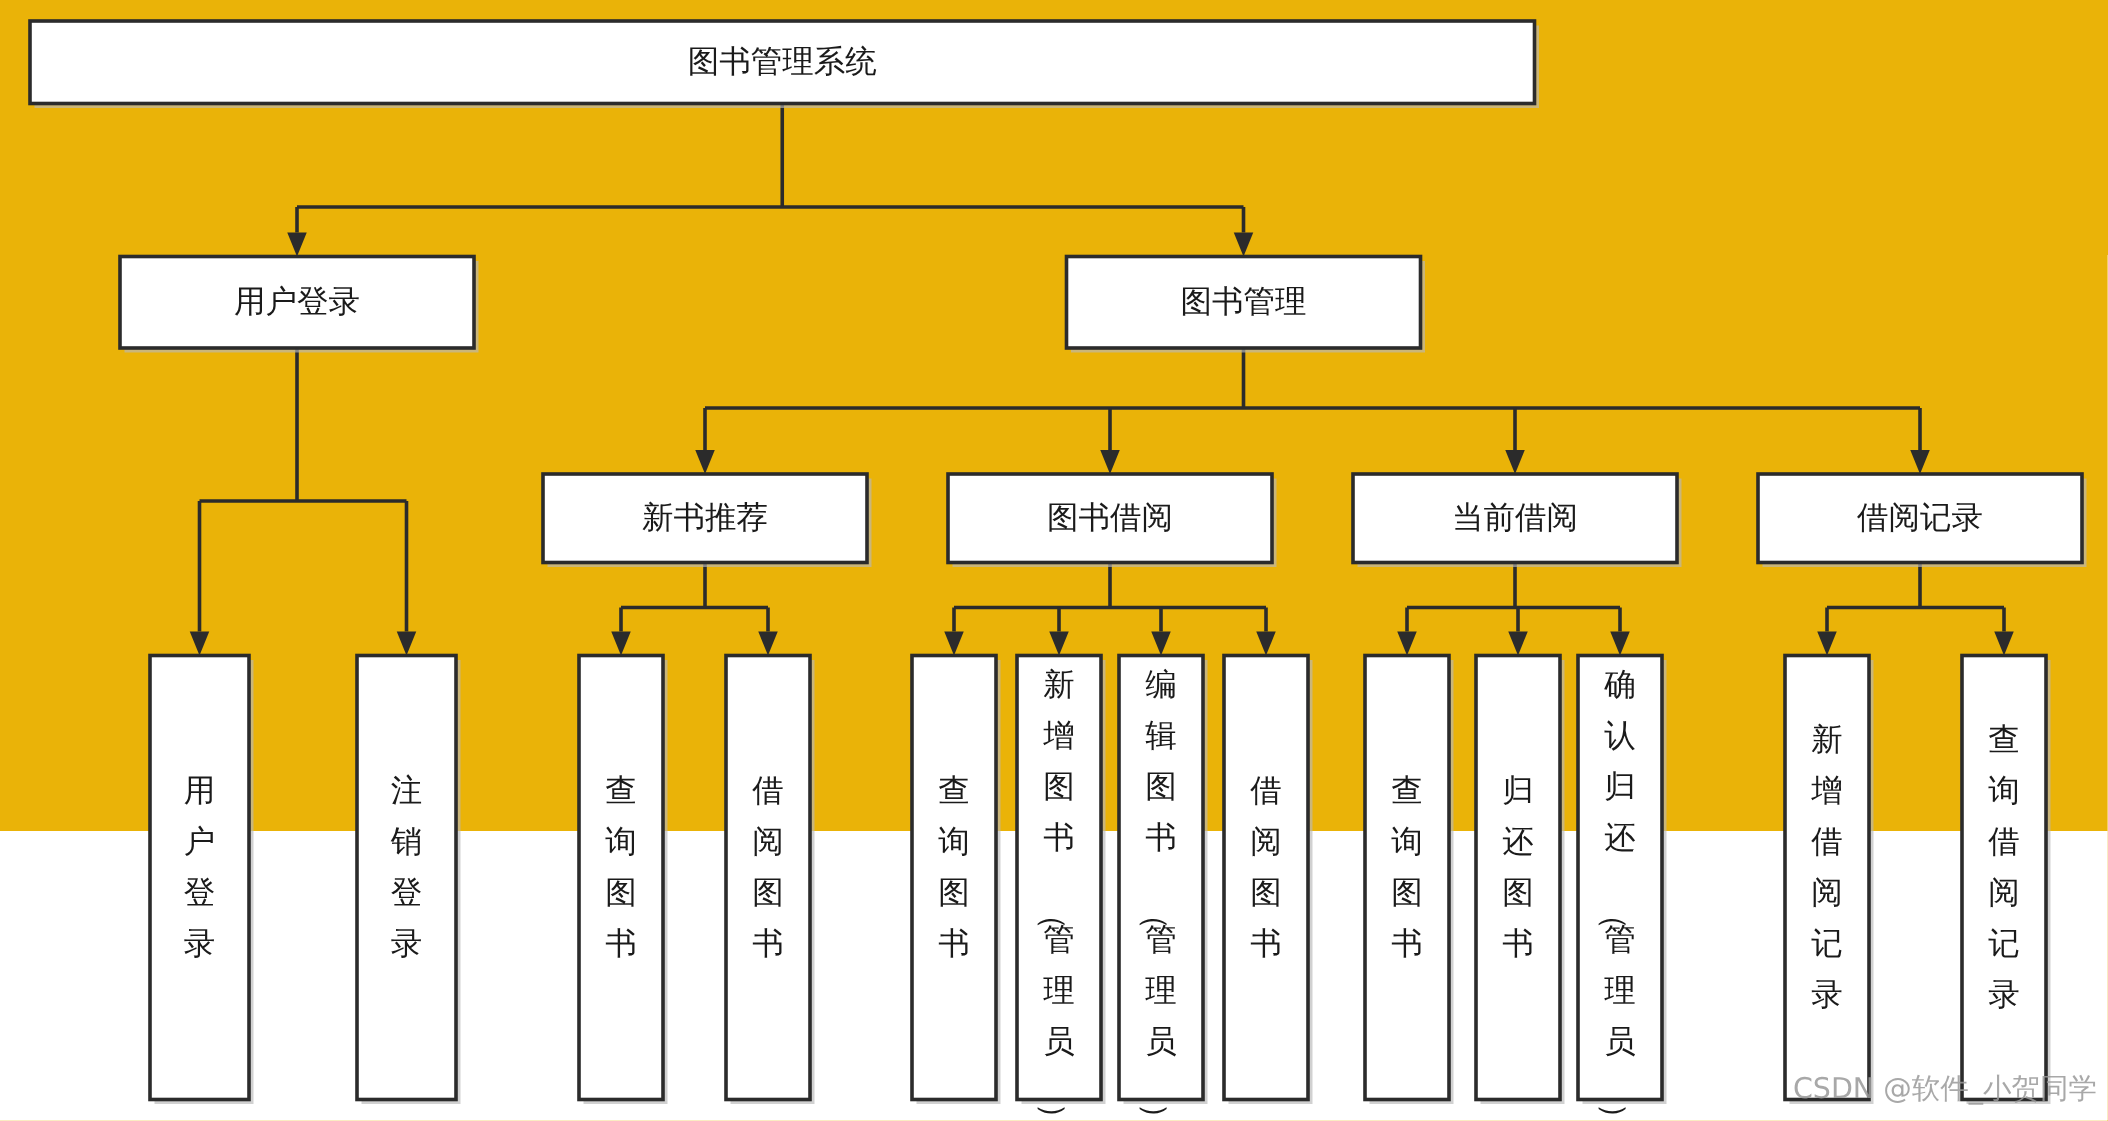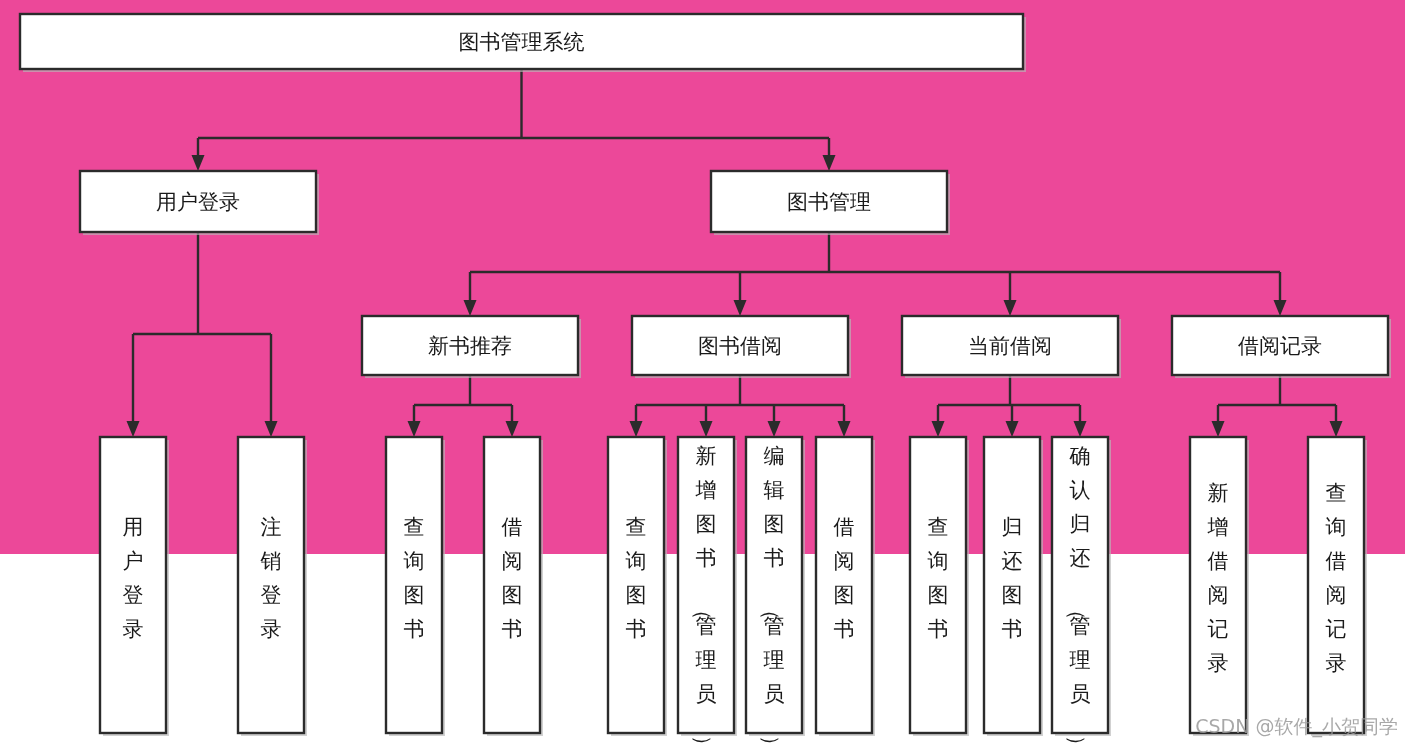--- a/index.html
+++ b/index.html
@@ -12,21 +12,21 @@
     font-family: "DejaVu Sans", "Liberation Sans", sans-serif;
     width: 1405px;
     height: 747px;
     overflow: hidden;
     position: relative;
   }
   #diagram-root {
     position: relative;
     width: 1405px;
     height: 554px;
-    background: #ec4899;
+    background: #eab308;
   }
   svg.diagram-canvas {
     position: absolute;
     top: 0;
     left: 0;
     width: 1405px;
     height: 747px;
     display: block;
   }
   .node-box {

